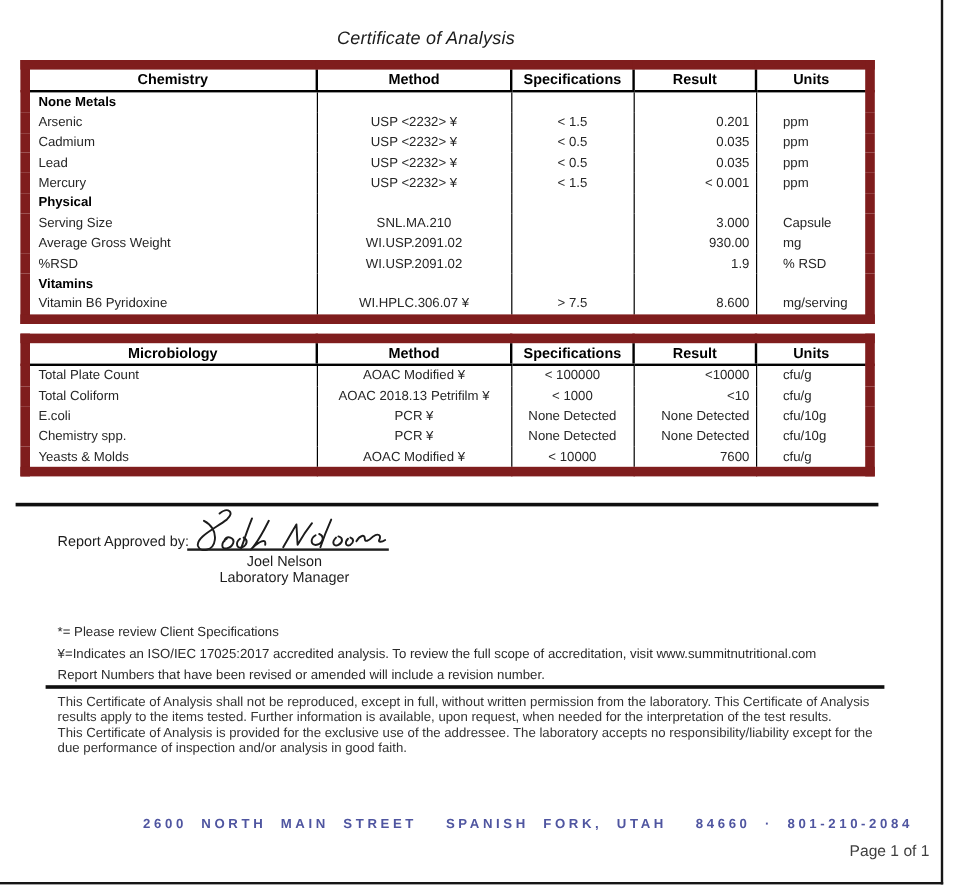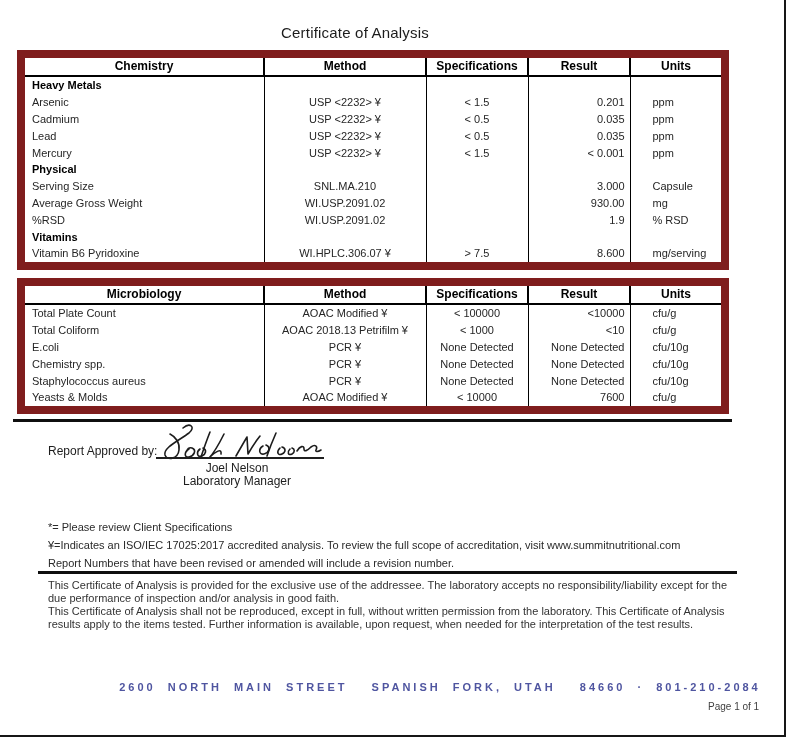--- a/index.html
+++ b/index.html
@@ -5,21 +5,21 @@
   html,body{margin:0;padding:0;background:#ffffff;}
   .page{
     position:relative;width:799px;height:746px;background:#ffffff;overflow:hidden;
     font-family:"Liberation Sans",sans-serif;color:#222;
   }
   
   .edge-right{position:absolute;left:784px;top:0;width:2px;height:737px;background:#161616;}
   .edge-bottom{position:absolute;left:0;top:735px;width:786px;height:2px;background:#161616;}
 
   .doc-title{position:absolute;top:24px;left:0;width:710px;text-align:center;
-    font-size:15px;color:#1c1c1c;letter-spacing:.2px;}
+    font-size:15px;color:#1c1c1c;letter-spacing:.2px;font-style:italic;}
 
   .coa-table{position:absolute;left:17px;width:706px;border-collapse:collapse;
     table-layout:fixed;border:8px solid #7f1d1d;background:#fff;}
   .coa-table th{border-left:2px solid #000;border-bottom:2px solid #000;
     font-size:12px;font-weight:700;color:#000;padding:1px 0 2px;text-align:center;}
   .coa-table td{border-left:1px solid #000;font-size:11px;height:16.8px;
     padding:0;color:#262626;vertical-align:middle;white-space:nowrap;overflow:hidden;}
   .coa-table th:first-child,.coa-table td:first-child{border-left:none;}
   .coa-table td.c0{text-align:left;padding-left:7px;}
   .coa-table td.c1{text-align:center;}
@@ -46,21 +46,21 @@
   .footnotes div{height:18px;}
 
   .disclaimer{position:absolute;left:48px;top:579px;width:700px;font-size:11px;
     line-height:13px;color:#333;}
   .disclaimer p{margin:0;}
 
   .footer-address{position:absolute;left:0;top:681px;width:786px;text-align:center;
     font-size:11px;font-weight:700;letter-spacing:3px;word-spacing:6px;
     text-transform:uppercase;white-space:pre;margin-left:47px;}
 
-  .page-number{position:absolute;left:708px;top:701px;font-size:10px;color:#3f3f3f;}
+  .page-number{position:absolute;left:708px;top:701px;font-size:13px;color:#3f3f3f;}
 </style>
 </head>
 <body>
 
 <div class="page">
 
   <div class="doc-title">Certificate of Analysis</div>
 
   <table class="coa-table" id="table-chemistry">
     <colgroup>
@@ -74,21 +74,21 @@
         <tr>
           <th>Chemistry</th>
           <th>Method</th>
           <th>Specifications</th>
           <th>Result</th>
           <th>Units</th>
         </tr>
       </thead>
       <tbody>
         <tr class="section">
-          <td class="c0">Heavy Metals</td>
+          <td class="c0">None Metals</td>
           <td class="c1"></td>
           <td class="c2"></td>
           <td class="c3"></td>
           <td class="c4"></td>
         </tr>
         <tr class="">
           <td class="c0">Arsenic</td>
           <td class="c1">USP &lt;2232&gt; ¥</td>
           <td class="c2">&lt; 1.5</td>
           <td class="c3">0.201</td>
@@ -194,27 +194,20 @@
         </tr>
         <tr class="">
           <td class="c0">E.coli</td>
           <td class="c1">PCR ¥</td>
           <td class="c2">None Detected</td>
           <td class="c3">None Detected</td>
           <td class="c4">cfu/10g</td>
         </tr>
         <tr class="">
           <td class="c0">Chemistry spp.</td>
-          <td class="c1">PCR ¥</td>
-          <td class="c2">None Detected</td>
-          <td class="c3">None Detected</td>
-          <td class="c4">cfu/10g</td>
-        </tr>
-        <tr class="">
-          <td class="c0">Staphylococcus aureus</td>
           <td class="c1">PCR ¥</td>
           <td class="c2">None Detected</td>
           <td class="c3">None Detected</td>
           <td class="c4">cfu/10g</td>
         </tr>
         <tr class="">
           <td class="c0">Yeasts &amp; Molds</td>
           <td class="c1">AOAC Modified ¥</td>
           <td class="c2">&lt; 10000</td>
           <td class="c3">7600</td>
@@ -248,22 +241,22 @@
 
   <div class="footnotes">
     <div>*= Please review Client Specifications</div>
     <div>¥=Indicates an ISO/IEC 17025:2017 accredited analysis. To review the full scope of accreditation, visit www.summitnutritional.com</div>
     <div>Report Numbers that have been revised or amended will include a revision number.</div>
   </div>
 
   <div class="rule rule-disc"></div>
 
   <div class="disclaimer">
+    <p>This Certificate of Analysis shall not be reproduced, except in full, without written permission from the laboratory. This Certificate of Analysis results apply to the items tested. Further information is available, upon request, when needed for the interpretation of the test results.</p>
     <p>This Certificate of Analysis is provided for the exclusive use of the addressee. The laboratory accepts no responsibility/liability except for the due performance of inspection and/or analysis in good faith.</p>
-    <p>This Certificate of Analysis shall not be reproduced, except in full, without written permission from the laboratory. This Certificate of Analysis results apply to the items tested. Further information is available, upon request, when needed for the interpretation of the test results.</p>
   </div>
 
   <div class="footer-address" style="color: rgb(79, 85, 160);">2600 North Main Street  Spanish Fork, Utah  84660 · 801-210-2084</div>
 
   <div class="page-number">Page 1 of 1</div>
 
   <div class="edge-right"></div>
   <div class="edge-bottom"></div>
 </div>
 

